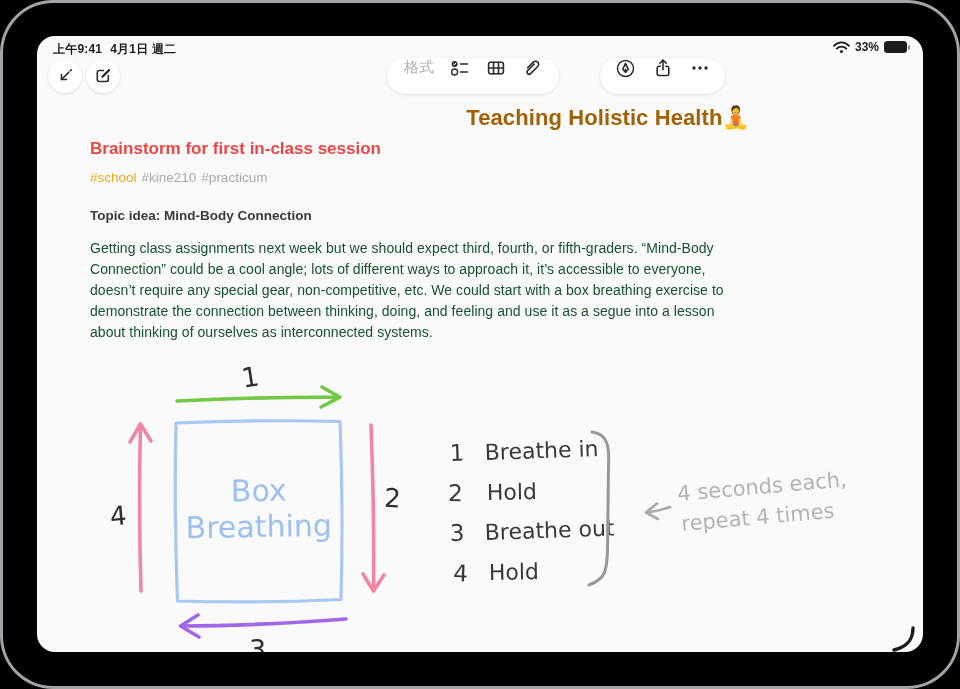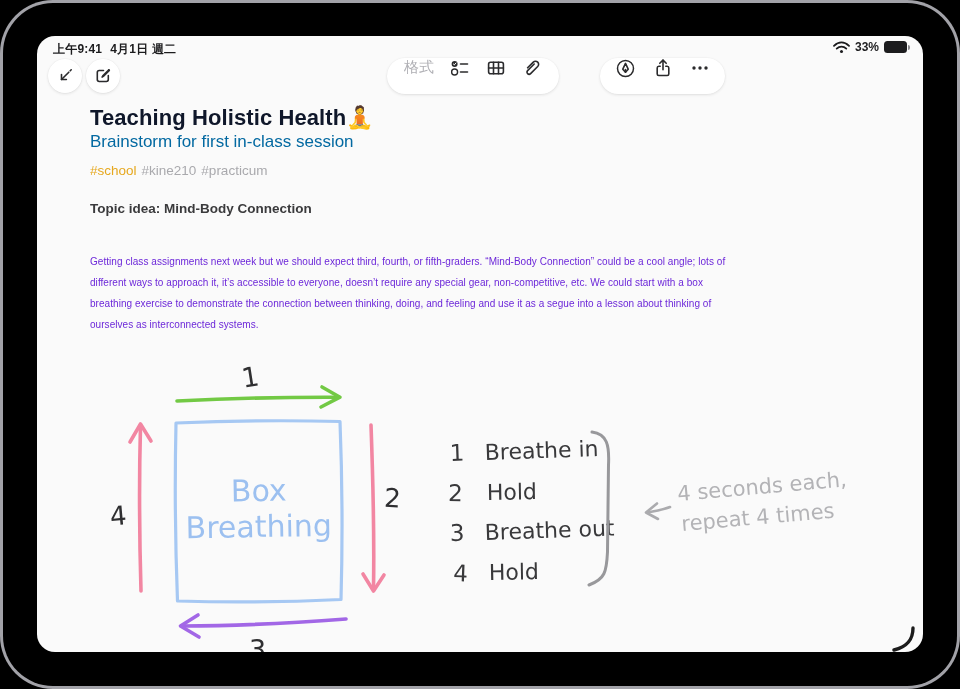--- a/index.html
+++ b/index.html
@@ -28,27 +28,27 @@
   .format-label { font-size:15px; color:#b0b0b5; }
   .search-pill input { border:0; outline:0; background:transparent; font-size:15px; color:#3a3a3c; width:110px; font-family:"Liberation Sans",sans-serif; }
   .search-pill input::placeholder { color:#8e8e93; }
 
   svg.glyph { display:block; }
   .stroke { fill:none; stroke:#2b2b2d; stroke-width:1.6; stroke-linecap:round; stroke-linejoin:round; }
   .stroke-gray { fill:none; stroke:#8e8e93; stroke-width:1.6; stroke-linecap:round; stroke-linejoin:round; }
 
   
   .note { position:absolute; left:53px; top:68px; width:660px; }
-  .note-title { font-size:22px; font-weight:700; color:#0f172a; line-height:28px; letter-spacing:.1px; }
-  .note-subtitle { font-size:17px; font-weight:400; color:#0369a1; }
+  .note-title { font-size:22px; font-weight:700; color:#a16207; line-height:28px; letter-spacing:.1px;text-align:right; }
+  .note-subtitle { font-size:17px; font-weight:700; color:#ef4444; margin-top:7px; }
   .tags { margin-top:11px; font-size:13.5px; display:flex; gap:5px; }
   .tag-gold { color:#e6a81f; }
   .tag-gray { color:#a9a9ad; }
   .topic-heading { margin-top:23px; font-size:13.5px; font-weight:700; color:#3a3a3c; }
-  .note-paragraph { margin-top:35px; width:650px; font-size:10px; line-height:21px; color:#6d28d9; letter-spacing:.05px; }
+  .note-paragraph { margin-top:15px; width:650px; font-size:14px; line-height:21px; color:#14532d; letter-spacing:.05px; }
 
   
   .drawing { position:absolute; left:0; top:324px; }
   .hw { font-family:"DejaVu Sans", sans-serif; }
 </style>
 </head>
 <body>
 
 <div class="stage">
   <div class="device-frame"></div>

